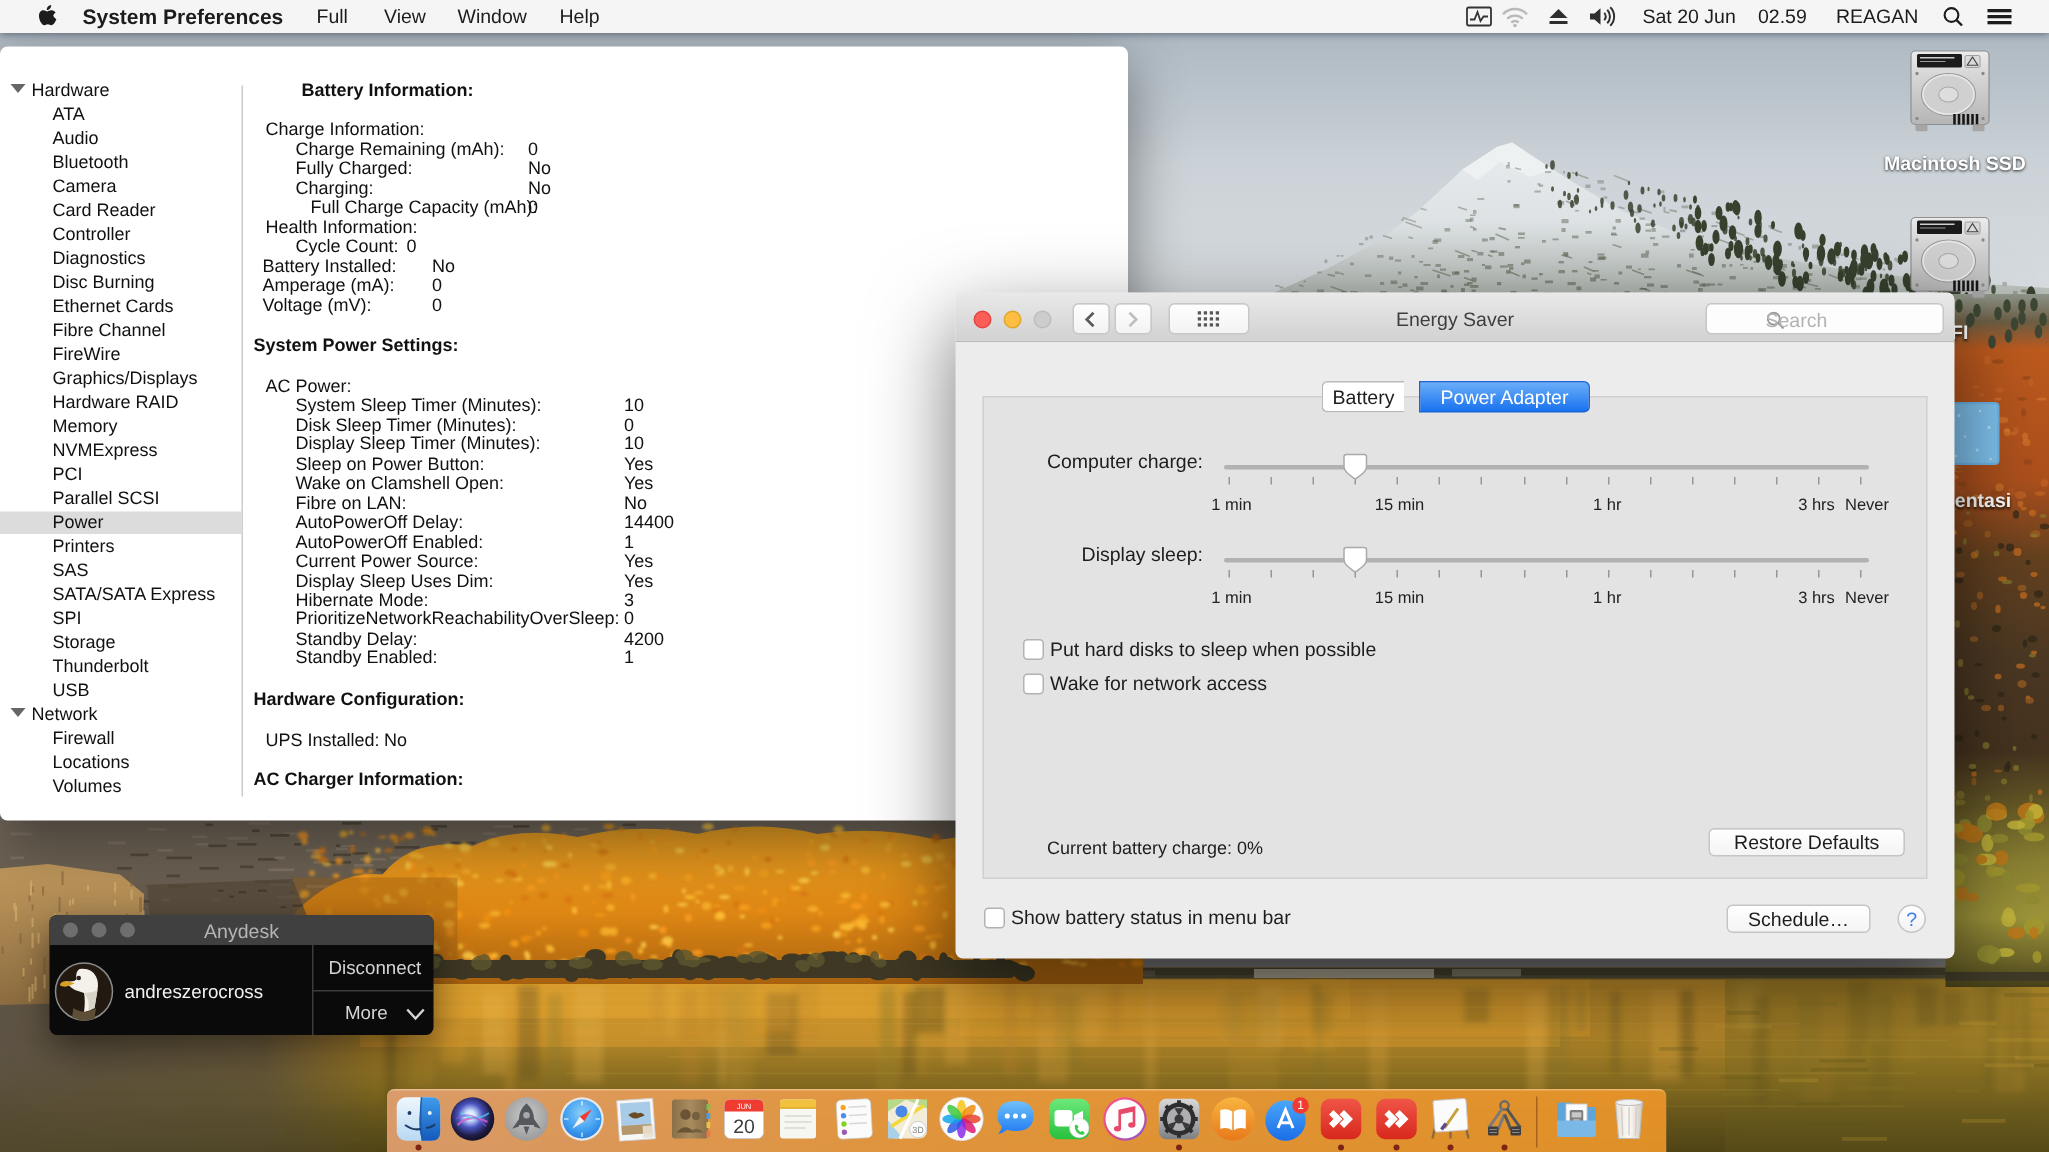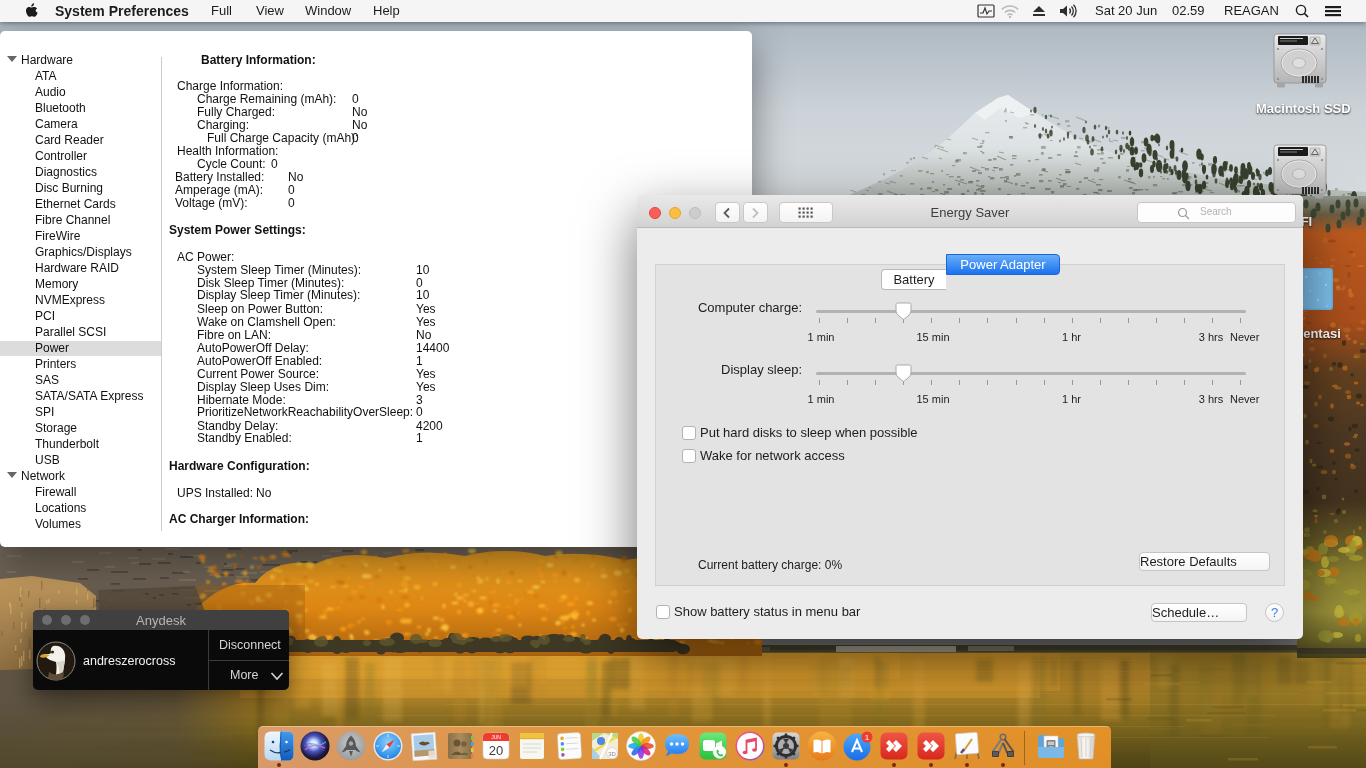--- a/index.html
+++ b/index.html
@@ -33,21 +33,21 @@
 #es .title{position:absolute;top:10px;left:183px;width:300px;text-align:center;font-size:13px;color:#3e3e3e;}
 #espanel{position:absolute;left:18px;top:69px;width:630px;height:322px;background:#e3e3e3;border:1px solid #d0d0d0;}
 .seg{position:absolute;top:59px;height:21px;font-size:13px;text-align:center;line-height:20px;}
 .tick{position:absolute;width:1px;height:5px;background:#979797;}
 .slab{position:absolute;font-size:11px;color:#222;white-space:nowrap;transform:translateX(-50%);}
 .strack{position:absolute;height:3px;background:#b2b2b2;border-radius:2px;}
 .sknob{position:absolute;width:17px;height:18px;}
 .cbx{position:absolute;width:14px;height:14px;background:#fff;border:1px solid #b2b2b2;border-radius:3px;}
 .eslab{position:absolute;font-size:13px;color:#1d1d1d;white-space:nowrap;}
 .btn{position:absolute;background:linear-gradient(#ffffff,#f4f4f4);border:1px solid #c5c5c5;border-radius:4px;
- font-size:13px;color:#1d1d1d;}
+ font-size:13px;color:#1d1d1d;text-align:center;}
 #ad{position:absolute;left:33px;top:610px;width:256px;height:80px;z-index:20;border-radius:5px;
  background:#0a0a0a;box-shadow:0 10px 26px rgba(0,0,0,.5);}
 #ad .tb{position:absolute;left:0;top:0;width:256px;height:20px;background:#404040;border-radius:5px 5px 0 0;}
 #ad .b{position:absolute;top:5px;width:10px;height:10px;border-radius:5px;background:#6e6e6e;}
 #dock{position:absolute;left:258px;top:726px;width:853px;height:42px;z-index:50;border-radius:5px 5px 0 0;
  background:linear-gradient(90deg,rgba(226,160,112,.93),rgba(231,152,62,.95) 40%,rgba(232,148,40,.95));
  border-top:1px solid rgba(255,235,210,.4);}
 .dicon{position:absolute;top:4px;width:30px;height:30px;}
 .dicon svg{width:30px;height:30px;}
 .ddot{position:absolute;top:36px;width:4px;height:4px;border-radius:2px;background:#7c2513;}
@@ -2837,23 +2837,23 @@
       <rect x="4.5" y="8.5" width="2.2" height="2.2" fill="#595959"></rect>
       <rect x="8.5" y="8.5" width="2.2" height="2.2" fill="#595959"></rect>
       <rect x="12.5" y="8.5" width="2.2" height="2.2" fill="#595959"></rect>
     </svg>
     <div class="title">Energy Saver</div>
     <div style="position:absolute;left:500px;top:7px;width:159px;height:21px;background:#fdfdfd;border:1px solid #c6c6c6;border-radius:4px;"></div>
     <svg style="position:absolute;left:540px;top:12px;" width="13" height="13" viewBox="0 0 13 13">
       <circle cx="5.5" cy="5.5" r="4" fill="none" stroke="#9a9a9a" stroke-width="1.2"></circle>
       <line x1="8.5" y1="8.5" x2="12" y2="12" stroke="#9a9a9a" stroke-width="1.2"></line>
     </svg>
-    <div style="position:absolute;left:563px;top:11px;font-size:10px;color:#b2b2b2;">Search</div>
+    <div style="position:absolute;left:540px;top:11px;font-size:13px;color:#b2b2b2;">Search</div>
     <div id="espanel"></div>
-    <div class="seg" style="left:244px;width:65px;background:#fff;border:1px solid #b9b9b9;border-right:none;border-radius:4px 0 0 4px;color:#1d1d1d;margin-top:15px;">Battery</div>
+    <div class="seg" style="left:244px;width:55px;background:#fff;border:1px solid #b9b9b9;border-right:none;border-radius:4px 0 0 4px;color:#1d1d1d;">Battery</div>
     <div class="seg" style="left:309px;width:114px;background:linear-gradient(#69aef8,#1a72f0);border:1px solid #1a66d8;border-radius:0 4px 4px 0;color:#fff;">Power Adapter</div>
     <div class="eslab" style="left:0;width:165px;text-align:right;top:105px;">Computer charge:</div>
     <div class="strack" style="left:179px;top:114.5px;width:430px;"></div>
     <div class="tick" style="left:182.0px;top:122.5px;"></div>
     <div class="tick" style="left:210.1px;top:122.5px;"></div>
     <div class="tick" style="left:238.1px;top:122.5px;"></div>
     <div class="tick" style="left:266.2px;top:122.5px;"></div>
     <div class="tick" style="left:294.3px;top:122.5px;"></div>
     <div class="tick" style="left:322.4px;top:122.5px;"></div>
     <div class="tick" style="left:350.4px;top:122.5px;"></div>

